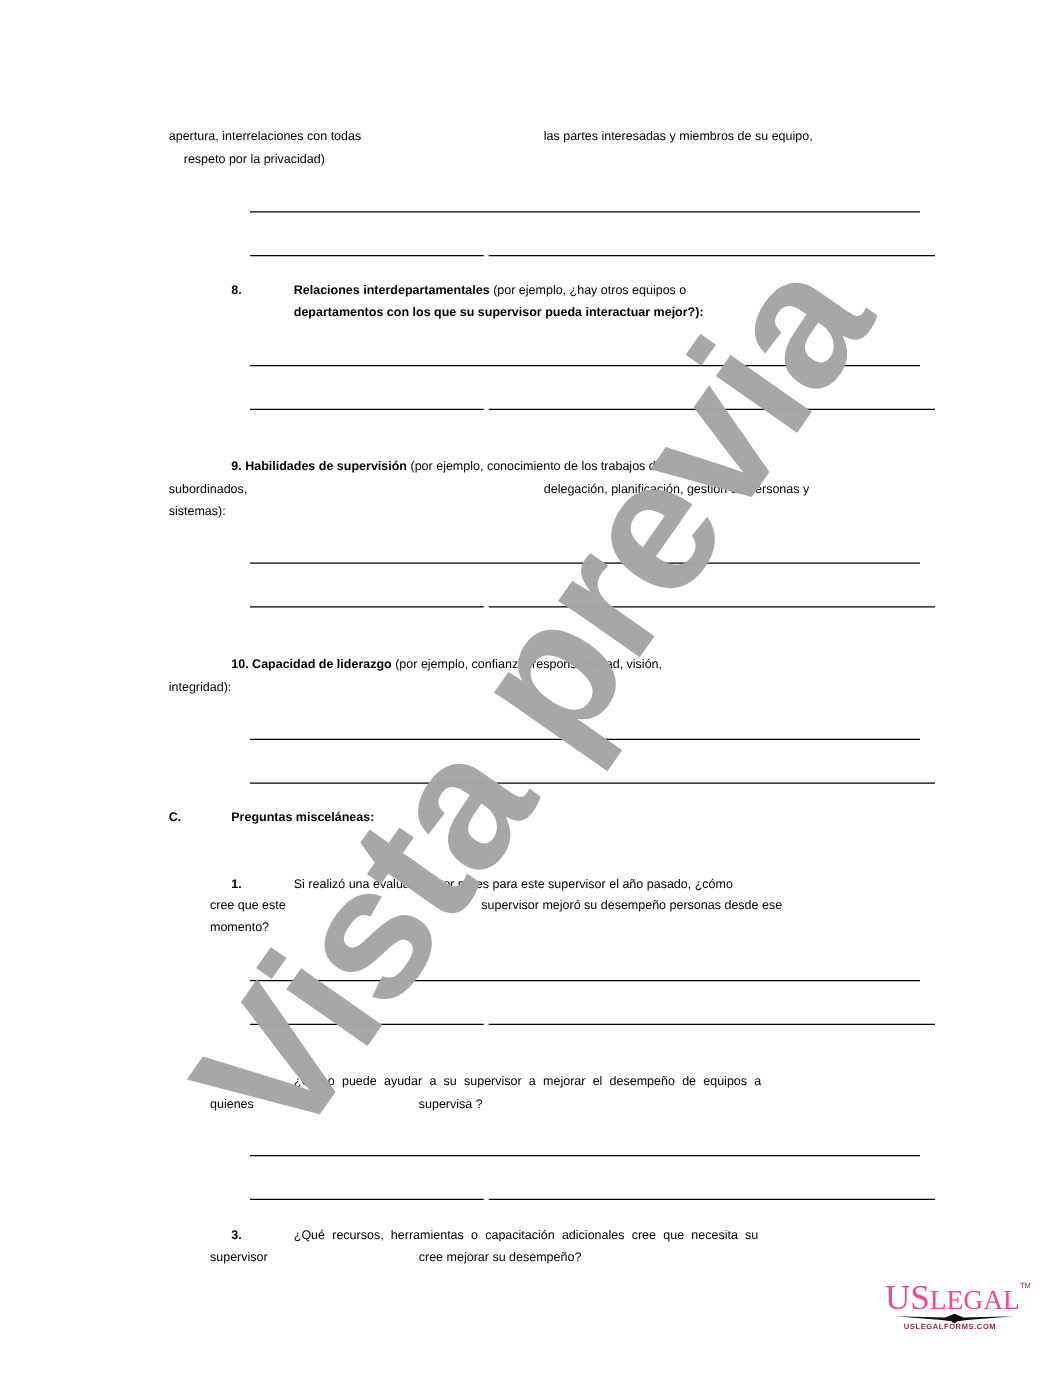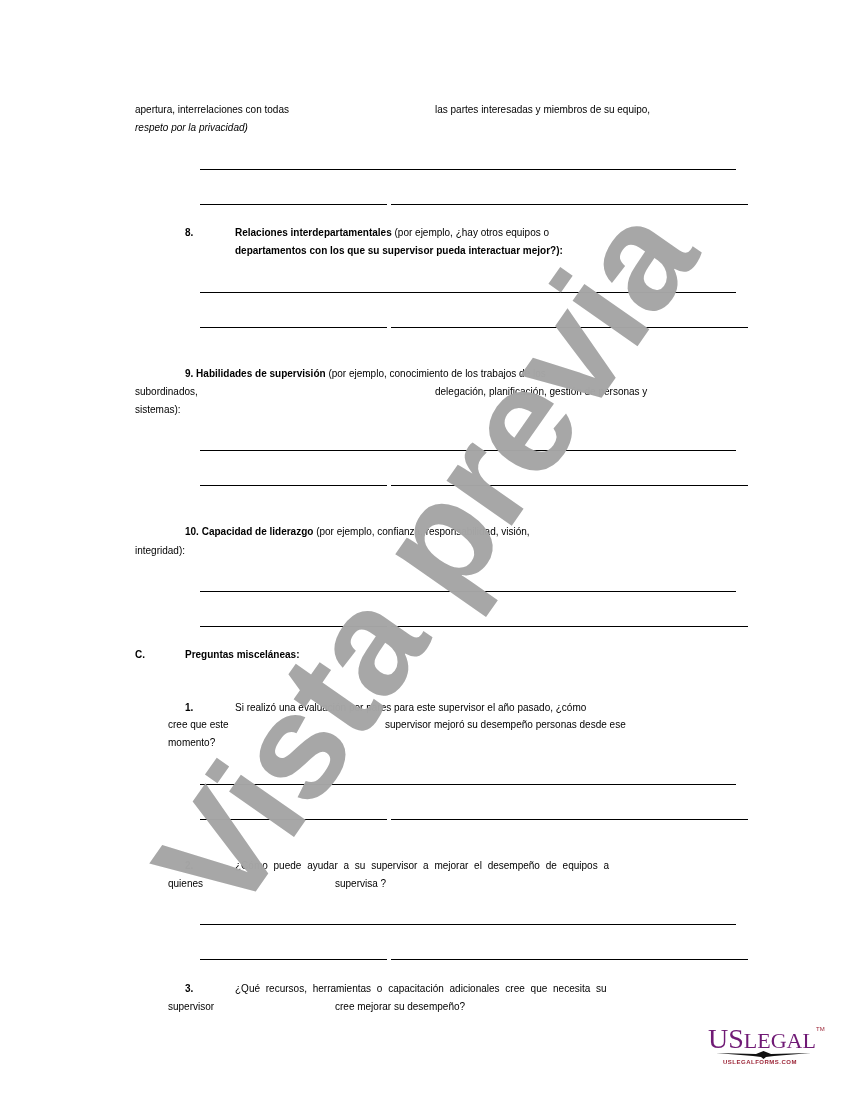--- a/index.html
+++ b/index.html
@@ -5,32 +5,32 @@
   html, body { margin: 0; padding: 0; background: #ffffff; }
   body { width: 850px; height: 1100px; position: relative; overflow: hidden;
          font-family: "Liberation Sans", sans-serif; color: #000; }
   .t { position: absolute; font-size: 10px; line-height: 17px; white-space: nowrap; margin-left: 35px; }
   .b { font-weight: bold; }
   .line { position: absolute; height: 0; border-top: 1px solid #000; }
   .wm { position: absolute; left: 425px; top: 560px; transform: translate(-50%, -50%) rotate(-55deg);
         font-family: "Liberation Sans", sans-serif; font-weight: bold; font-size: 150px;
         color: #a6a6a6; white-space: nowrap; letter-spacing: -2px; pointer-events: none; z-index: 5; opacity: 0.98; }
   .logo { position: absolute; left: 708px; top: 1025px; width: 115px; height: 45px; z-index: 6; }
-  .logo-main { font-family: "Liberation Serif", serif; font-size: 28px; color: #701a75; letter-spacing: 0px; line-height: 28px; }
+  .logo-main { font-family: "Liberation Serif", serif; font-size: 28px; color: #ec4899; letter-spacing: 0px; line-height: 28px; }
   .logo-main .sm { font-size: 22px; }
   .logo-tm { position: absolute; left: 108px; top: 1px; font-size: 6px; color: #9b2335; }
   .logo-sub { position: absolute; left: 15px; top: 34px; font-size: 6px; font-weight: bold; color: #9b2335; letter-spacing: 0.5px; }
   .logo-eagle { position: absolute; left: 8px; top: 26px; }
 </style>
 </head>
 <body>
 
 <div class="t" style="left:100px;top:101px;">apertura, interrelaciones con todas</div>
 <div class="t" style="left:400px;top:101px;">las partes interesadas y miembros de su equipo,</div>
-<div class="t" style="left:100px;top:119px;font-style:italic;">respeto por la privacidad)</div>
+<div class="t" style="left:112px;top:119px;">respeto por la privacidad)</div>
 <div class="line" style="left:200px;top:169px;width:536px;"></div>
 <div class="line" style="left:200px;top:204px;width:187px;"></div>
 <div class="line" style="left:391px;top:204px;width:357px;"></div>
 
 <div class="t b" style="left:150px;top:224px;">8.</div>
 <div class="t" style="left:200px;top:224px;"><span class="b">Relaciones interdepartamentales</span><span> (por ejemplo, ¿hay otros equipos o</span></div>
 <div class="t" style="left:200px;top:242px;font-weight:bold;">departamentos con los que su supervisor pueda interactuar mejor?):</div>
 <div class="line" style="left:200px;top:292px;width:536px;"></div>
 <div class="line" style="left:200px;top:327px;width:187px;"></div>
 <div class="line" style="left:391px;top:327px;width:357px;"></div>

